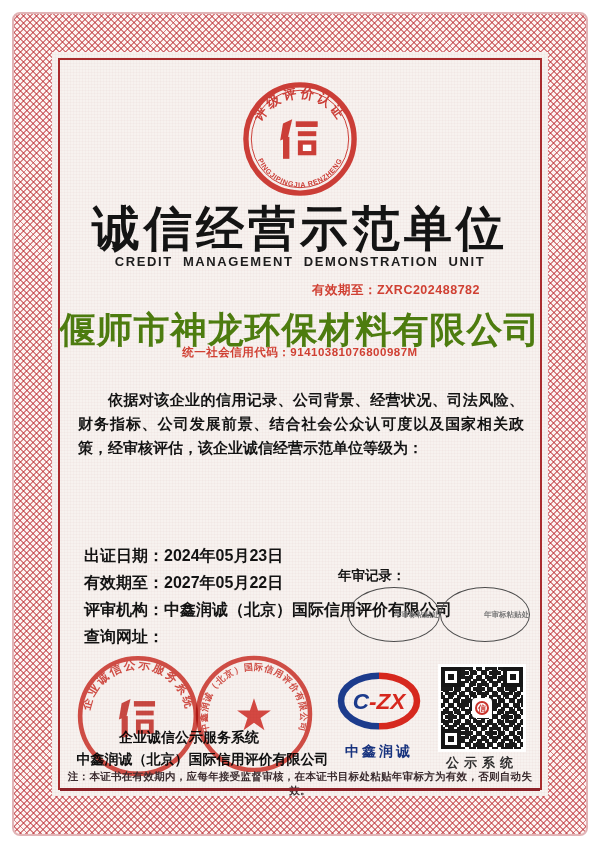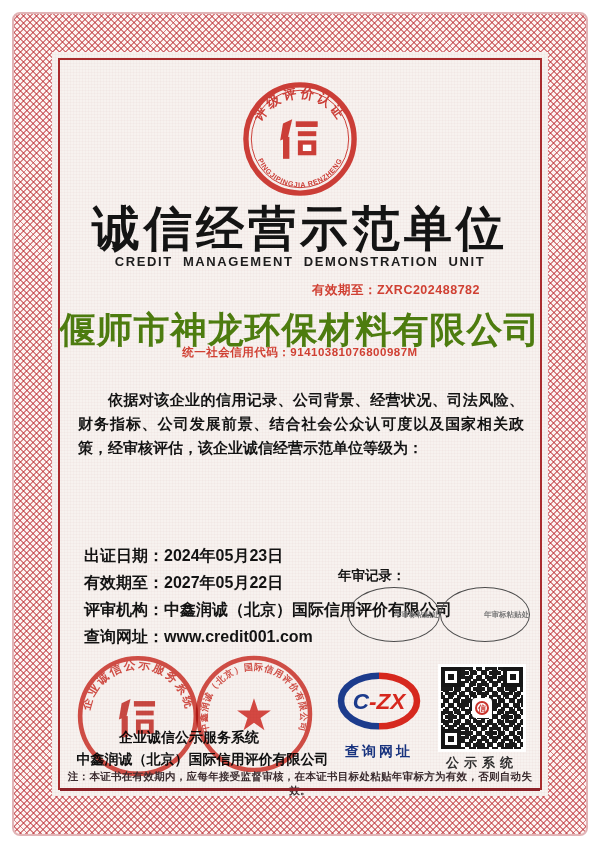--- a/index.html
+++ b/index.html
@@ -127,21 +127,20 @@
     <div class="drow">
       <span class="lbl">有效期至：</span>
       <span class="val">2027年05月22日</span>
     </div>
     <div class="drow">
       <span class="lbl">评审机构：</span>
       <span class="val">中鑫润诚（北京）国际信用评价有限公司</span>
     </div>
     <div class="drow">
       <span class="lbl">查询网址：</span>
-      <span class="val">www.credit001.com</span>
     </div>
   </div>
 
   <div class="abs annual-label">年审记录：</div>
   <div class="abs sticker sticker1">
     <span>年审标粘贴处</span>
   </div>
   <div class="abs sticker sticker2">
     <span>年审标粘贴处</span>
   </div>
@@ -171,21 +170,21 @@
     <text x="60" y="78" font-size="44" text-anchor="middle" fill="#d6332c">★</text>
   </svg>
 
   <svg class="abs czx" viewBox="0 0 96 66">
     <path d="M 48,6 A 39,26 0 0 0 48,60" fill="none" stroke="#1c3b8c" stroke-width="7"></path>
     <path d="M 48,6 A 39,26 0 0 1 48,60" fill="none" stroke="#d6281e" stroke-width="7"></path>
     <text x="48" y="42" text-anchor="middle" font-size="24" font-weight="800" font-style="italic">
       <tspan fill="#1c3b8c">C</tspan><tspan fill="#d6281e">-ZX</tspan>
     </text>
   </svg>
-  <div class="abs czx-label">查询网址</div>
+  <div class="abs czx-label">中鑫润诚</div>
 
   <div class="abs qr">
     <div class="qr-body"></div>
     <div class="finder f-tl"></div>
     <div class="finder f-tr"></div>
     <div class="finder f-bl"></div>
     <div class="qr-center">
       <div class="ring">
           <span>信</span>
         </div>

